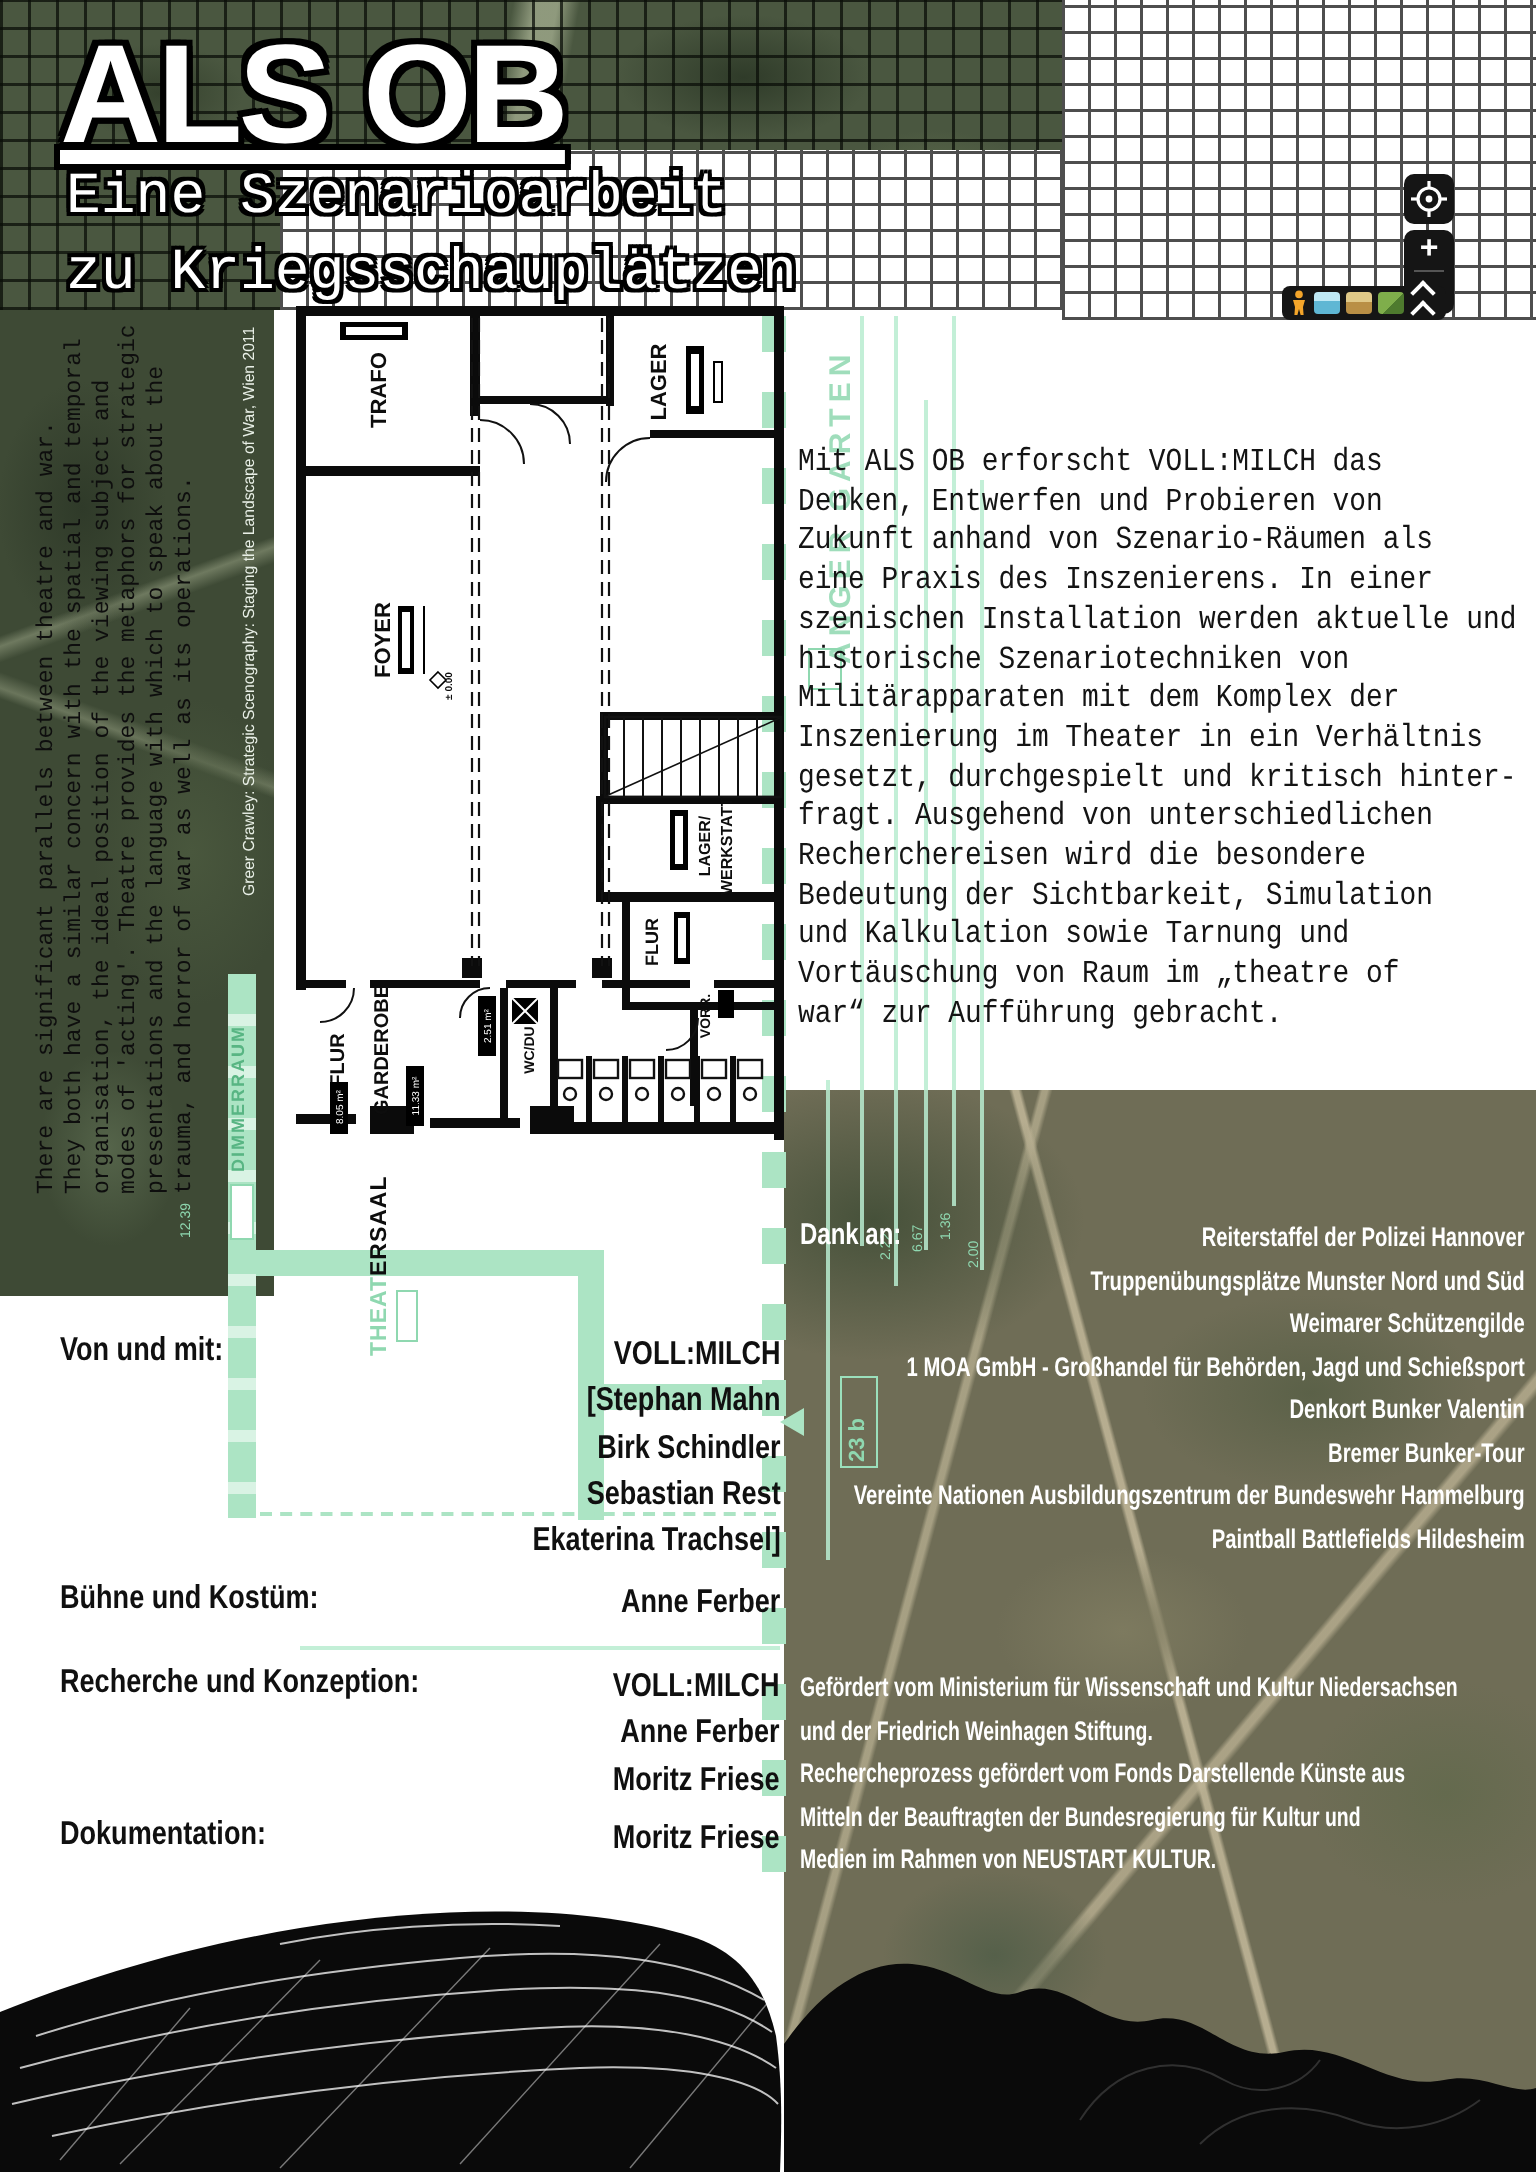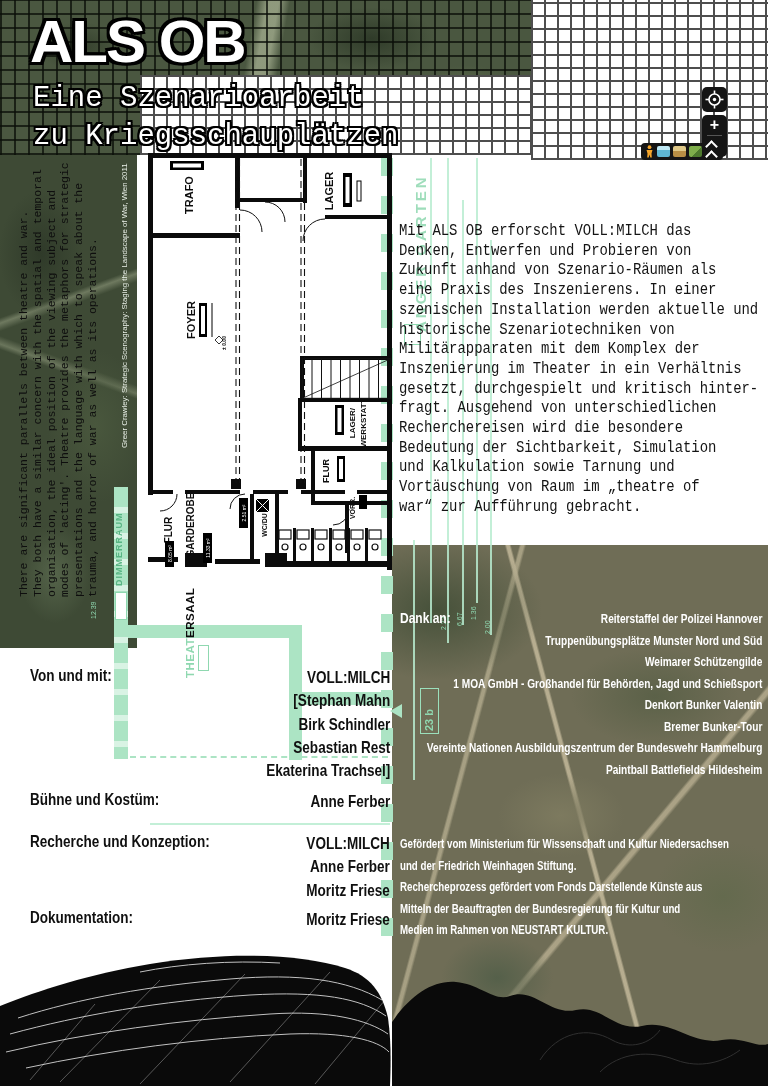--- a/index.html
+++ b/index.html
@@ -31,22 +31,22 @@
     linear-gradient(75deg,rgba(0,0,0,0) 49.4%,rgba(190,180,150,.9) 49.8%,rgba(190,180,150,.9) 50.3%,rgba(0,0,0,0) 50.7%),
     linear-gradient(130deg,rgba(0,0,0,0) 59.4%,rgba(185,175,145,.8) 59.8%,rgba(185,175,145,.8) 60.3%,rgba(0,0,0,0) 60.8%),
     linear-gradient(105deg,rgba(0,0,0,0) 24.4%,rgba(180,172,142,.8) 24.8%,rgba(180,172,142,.8) 25.3%,rgba(0,0,0,0) 25.8%);}
   .darkgrid{background-image:
     repeating-linear-gradient(0deg,rgba(10,14,8,.75) 0 1.6px,rgba(0,0,0,0) 1.6px 14px),
     repeating-linear-gradient(90deg,rgba(10,14,8,.75) 0 1.6px,rgba(0,0,0,0) 1.6px 14px);}
   .graph{background-color:#fff;background-image:
     repeating-linear-gradient(0deg,#4e4e4e 0 1.6px,rgba(0,0,0,0) 1.6px 13px),
     repeating-linear-gradient(90deg,#4e4e4e 0 1.6px,rgba(0,0,0,0) 1.6px 13px);}
   
-  .title{font-weight:bold;font-size:60px;letter-spacing:-2px;color:#fff;line-height:1;
-    text-shadow:-3px -3px 0 #000,3px -3px 0 #000,-3px 3px 0 #000,3px 3px 0 #000,0 -3px 0 #000,0 3px 0 #000,-3px 0 0 #000,3px 0 0 #000;}
+  .title{font-weight:bold;font-size:70px;letter-spacing:-2px;color:#fff;line-height:1;
+    text-shadow:-3px -3px 0 #000,3px -3px 0 #000,-3px 3px 0 #000,3px 3px 0 #000,0 -3px 0 #000,0 3px 0 #000,-3px 0 0 #000,3px 0 0 #000;text-decoration:underline;}
   .subtitle{font-family:"Liberation Mono","DejaVu Sans Mono",monospace;font-weight:normal;font-size:29px;color:#fff;line-height:1.32;
     text-shadow:-2px -2px 0 #000,2px -2px 0 #000,-2px 2px 0 #000,2px 2px 0 #000,0 -2px 0 #000,0 2px 0 #000,-2px 0 0 #000,2px 0 0 #000;}
   .vrot{transform-origin:0 0;transform:rotate(-90deg) translateX(-100%);}
   .mint{color:#8fd8b0;}
   .mintbar{background:#ace4c4;}
   .dashv{background:repeating-linear-gradient(180deg,#ace4c4 0 18px,rgba(0,0,0,0) 18px 38px);}
   .measline{width:1.5px;background:#b9ecd0;opacity:.85;}
   .thanks-line,.fund-line{line-height:21.5px;}
   .cred-label{font-size:16.5px;color:#101010;transform:scaleX(.82);transform-origin:0 0;white-space:nowrap;}
   .cred-val{font-size:16.5px;color:#101010;line-height:23.3px;text-align:right;transform:scaleX(.82);transform-origin:100% 0;white-space:nowrap;}

